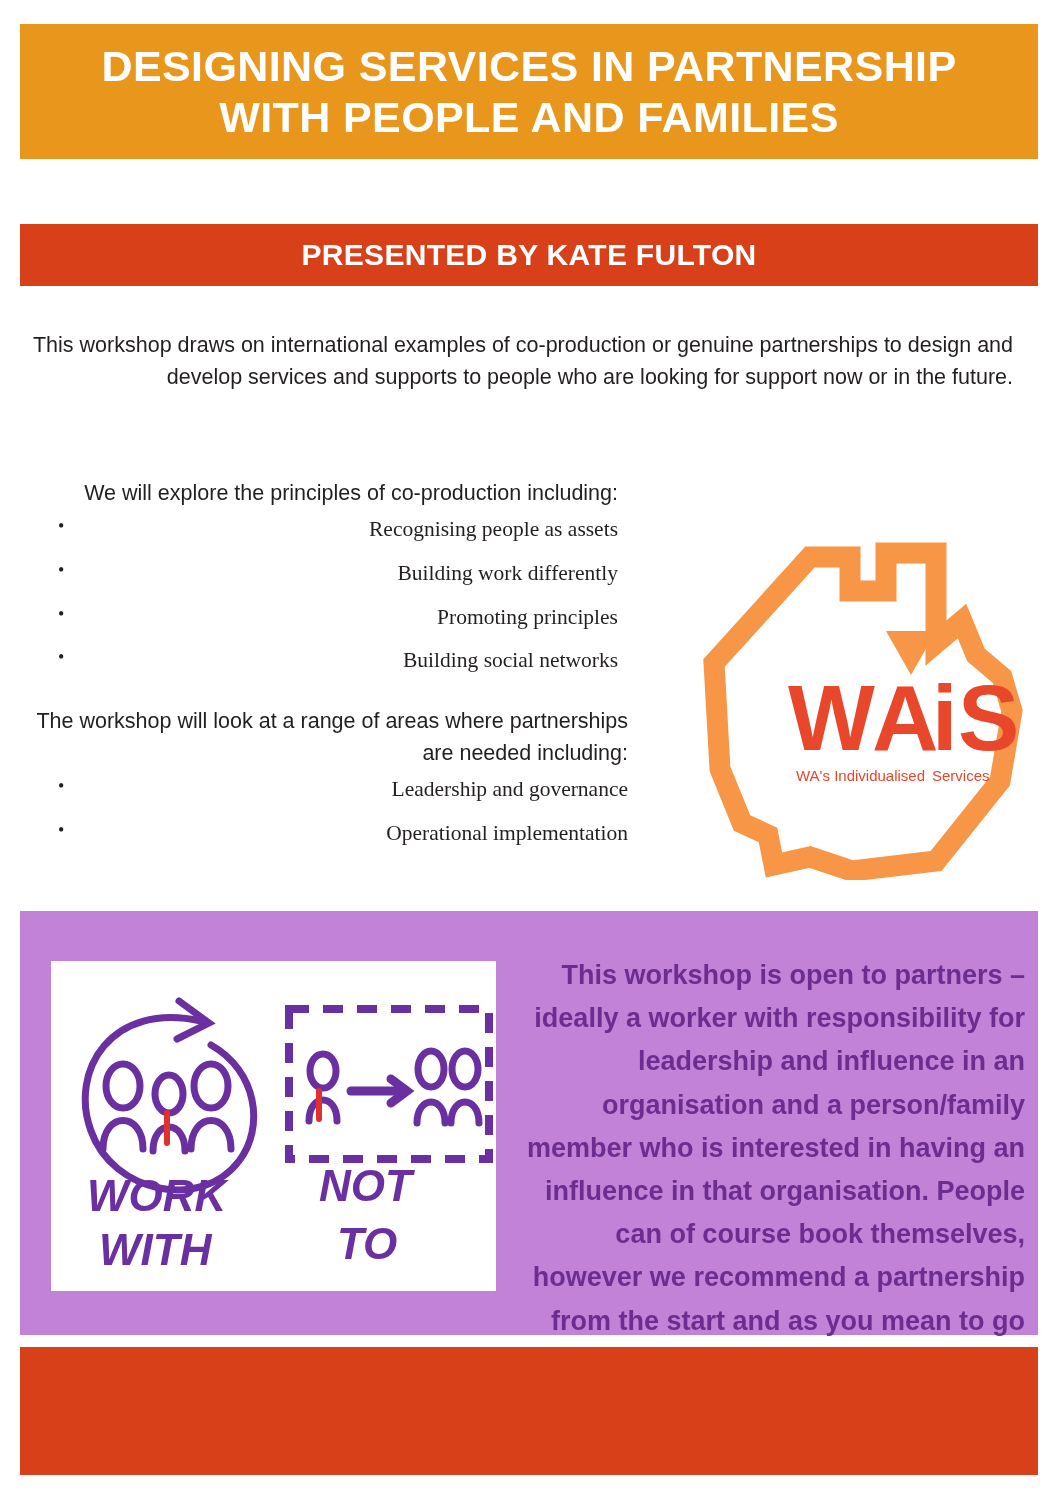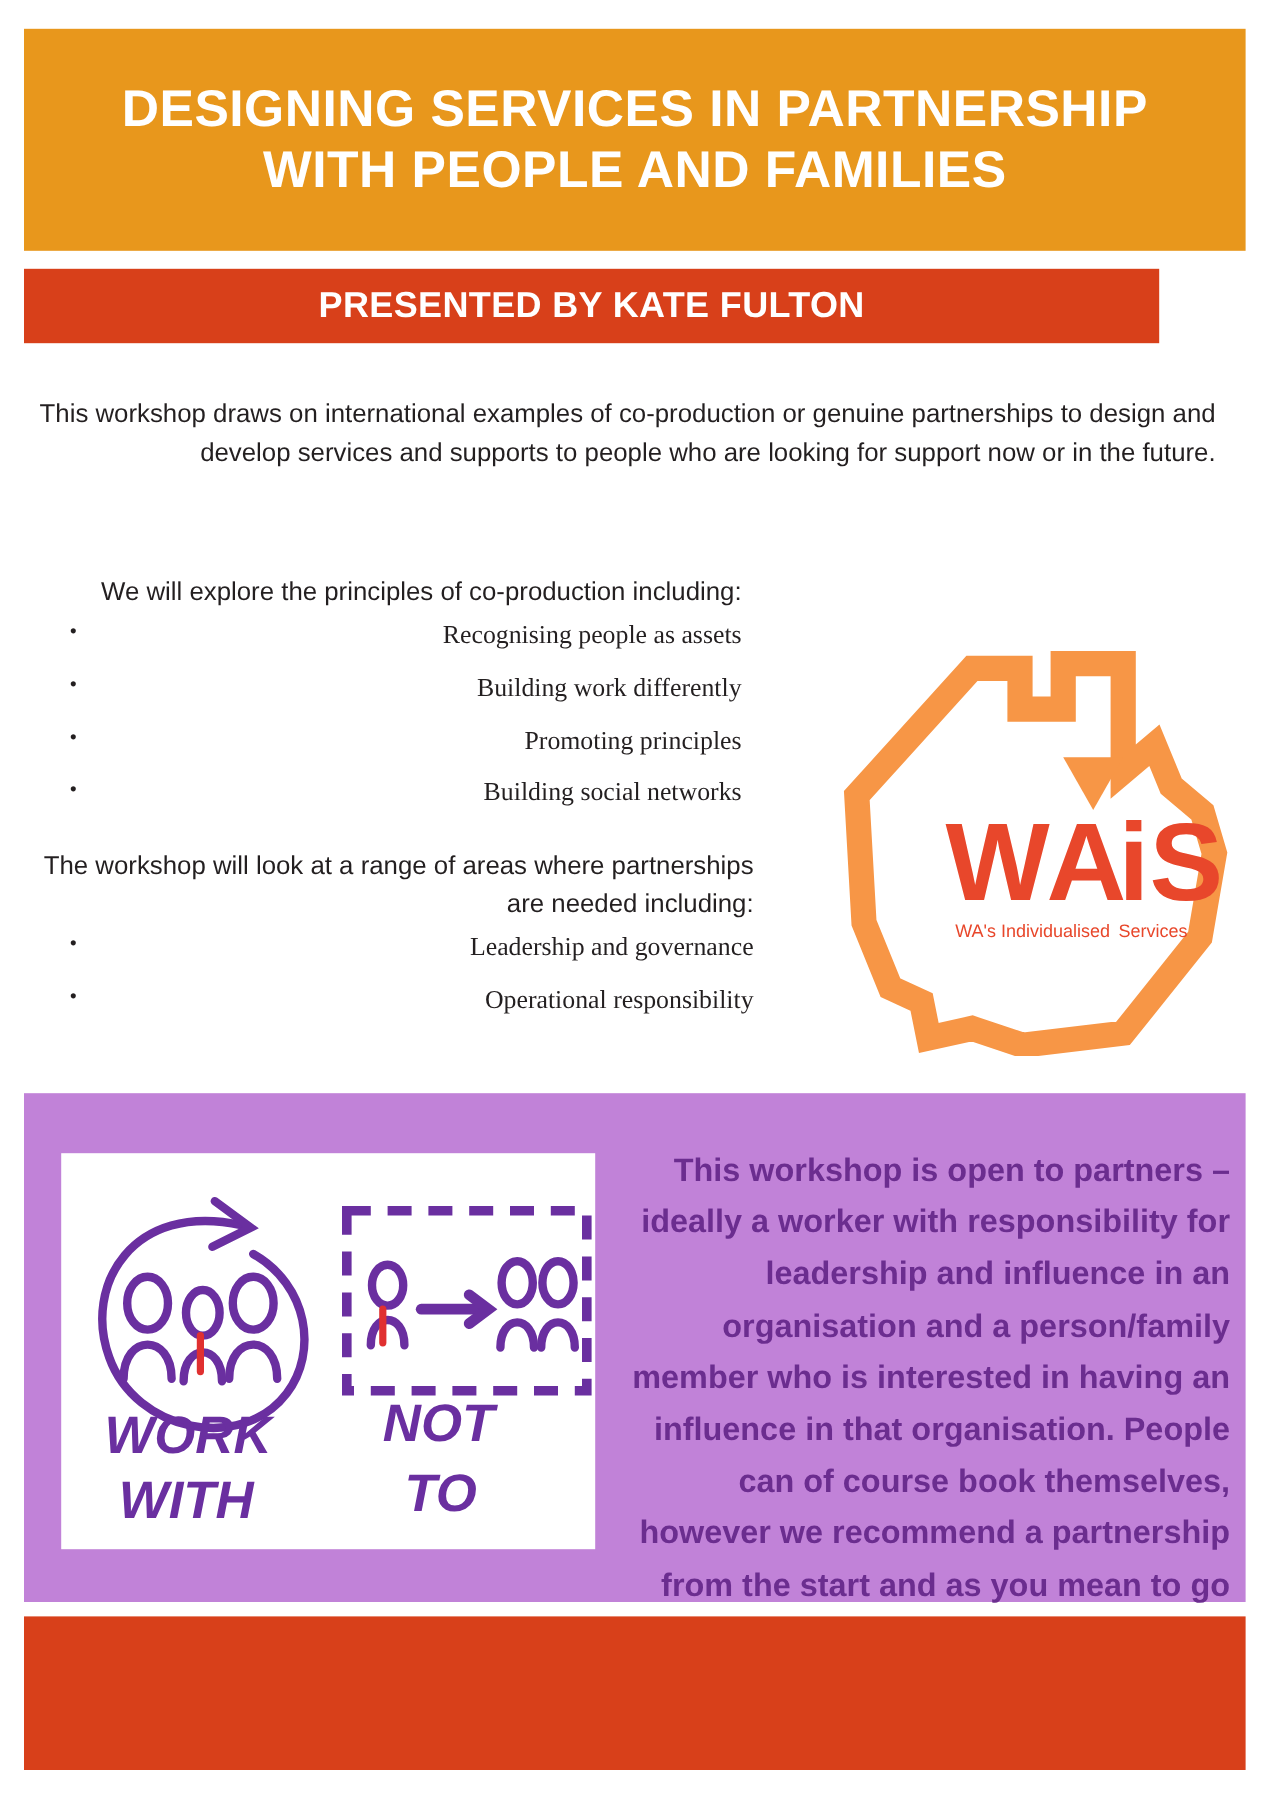--- a/index.html
+++ b/index.html
@@ -22,21 +22,21 @@
     height: 1497px;
     box-sizing: border-box;
   }
 
   
   .title-banner {
     position: absolute;
     left: 20px;
     top: 24px;
     width: 1018px;
-    height: 185px;
+    height: 135px;
     background: #E8971C;
     display: flex;
     align-items: center;
     justify-content: flex-start;
     text-align: center;
   }
   .title-banner h1 {
     margin: 0;
     color: #ffffff;
     font-size: 43px;
@@ -44,21 +44,21 @@
     line-height: 1.18;
     letter-spacing: 0.4px;
     padding: 0 24px;
   }
 
   
   .presenter-bar {
     position: absolute;
     left: 20px;
     top: 224px;
-    width: 946px;
+    width: 1018px;
     height: 62px;
     background: #D8401A;
     display: flex;
     align-items: center;
     justify-content: center;
   }
   .presenter-bar h2 {
     margin: 0;
     color: #ffffff;
     font-size: 30px;
@@ -208,21 +208,21 @@
       <li>Building work differently</li>
       <li>Promoting principles</li>
       <li>Building social networks</li>
     </ul>
   </div>
 
   <div class="body-copy section-two">
     <p class="para tight">The workshop will look at a range of areas where partnerships are needed including:</p>
     <ul class="bullets">
       <li>Leadership and governance</li>
-      <li>Operational responsibility</li>
+      <li>Operational implementation</li>
     </ul>
   </div>
 
   <div class="logo-wrap">
     <svg width="340" height="345" viewBox="0 0 340 345" xmlns="http://www.w3.org/2000/svg">
 
       <g>
         <path d="M186 18 L186 56 L150 56 L150 22 L110 22 L14 128 L20 234 L42 288 L68 300 L74 330 L110 322 L152 336 L236 326 L300 246 L312 176 L302 142 L276 120 L262 86 L236 108 L236 18 Z" fill="none" stroke="#F79646" stroke-width="21" stroke-linejoin="miter"></path>
 
         <path d="M186 96 L236 96 L211 140 Z" fill="#F79646"></path>

